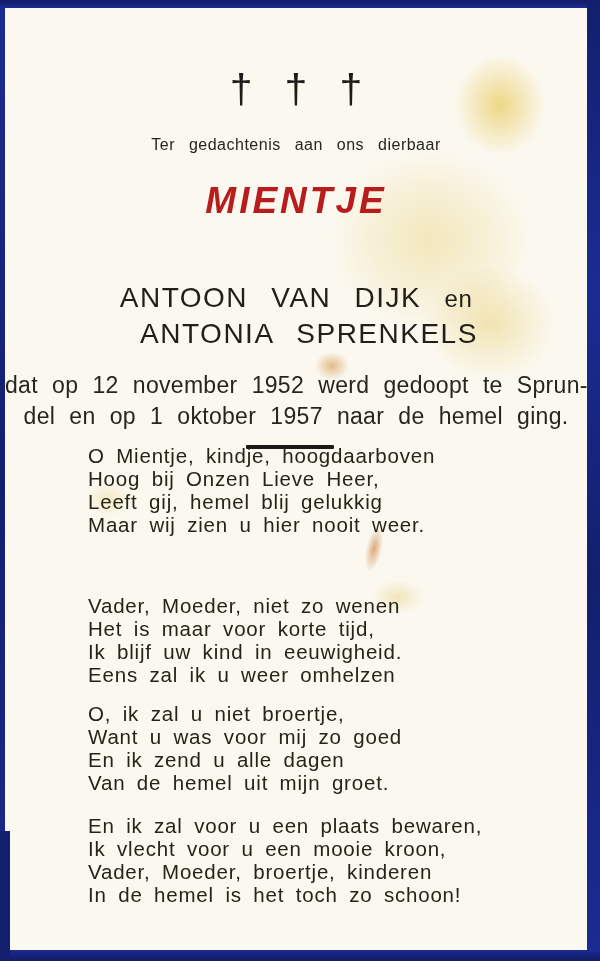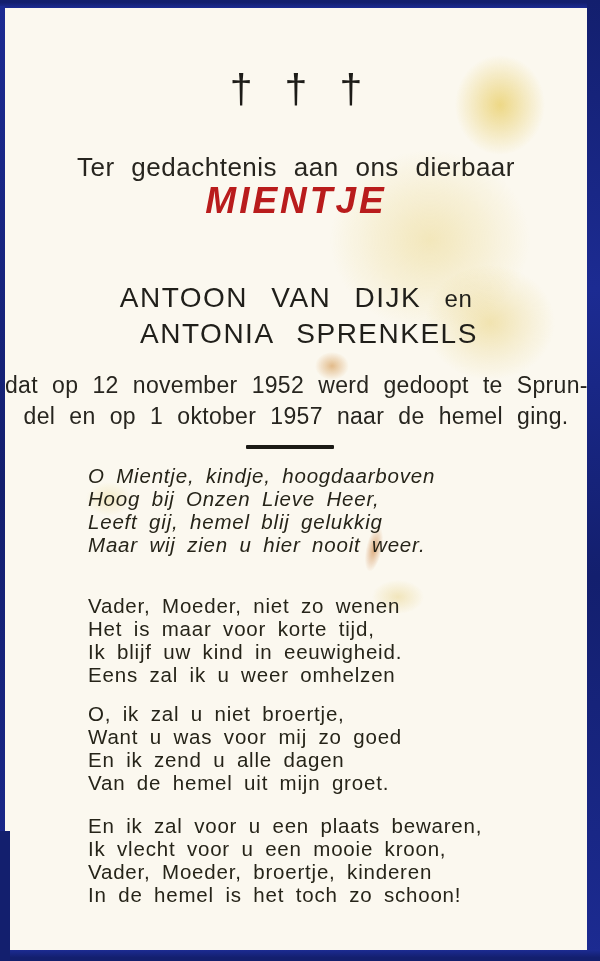--- a/index.html
+++ b/index.html
@@ -37,31 +37,31 @@
     background:radial-gradient(closest-side, rgba(198,110,32,.55), rgba(230,190,110,0) 100%);}
   .stain-6{left:372px;top:580px;width:52px;height:34px;
     background:radial-gradient(closest-side, rgba(228,202,100,.35), rgba(240,230,180,0) 100%);}
   .stain-7{left:86px;top:482px;width:46px;height:34px;
     background:radial-gradient(closest-side, rgba(230,208,110,.3), rgba(240,230,180,0) 100%);}
   
   .content{position:absolute;left:5px;top:8px;right:13px;bottom:11px;}
   .center-block{position:absolute;left:0;right:0;text-align:center;white-space:nowrap;}
   .crosses{top:58px;font-size:41px;font-weight:400;color:#1d1c18;}
   .crosses span{margin:0 16px;}
-  .dedication{top:128px;font-size:26px;word-spacing:9px;letter-spacing:.5px;margin-top:16px;}
+  .dedication{top:128px;font-size:16px;word-spacing:9px;letter-spacing:.5px;}
   .deceased-name{top:172px;font-size:37px;font-style:italic;font-weight:700;letter-spacing:3px;color:#b91c1c;}
   .relation{top:237px;font-size:21px;word-spacing:7px;letter-spacing:.5px;}
   .parent{font-size:28px;letter-spacing:1.5px;word-spacing:14px;color:#201f1a;}
   .father-line{top:274px;}
   .mother-line{top:310px;padding-left:26px;}
   .conj{font-size:24px;letter-spacing:.5px;}
   .dates{position:absolute;left:0;right:0;top:362px;text-align:center;font-size:23px;line-height:31px;word-spacing:7.5px;letter-spacing:.3px;}
   .divider{position:absolute;left:50%;top:437px;width:88px;height:4px;margin-left:-50px;background:#1b1a15;border-radius:1px;}
   .poem-stanza{position:absolute;left:83px;font-size:20.5px;line-height:23px;letter-spacing:.8px;word-spacing:5px;color:#262419;}
-  .stanza-1{top:456px;font-style:italic;}
+  .stanza-1{top:436px;}
   .stanza-2{top:586px;}
   .stanza-3{top:694px;}
   .stanza-4{top:806px;}
   .poem-line{white-space:nowrap;}
 </style>
 </head>
 <body>
 
 <div class="scan">
 

